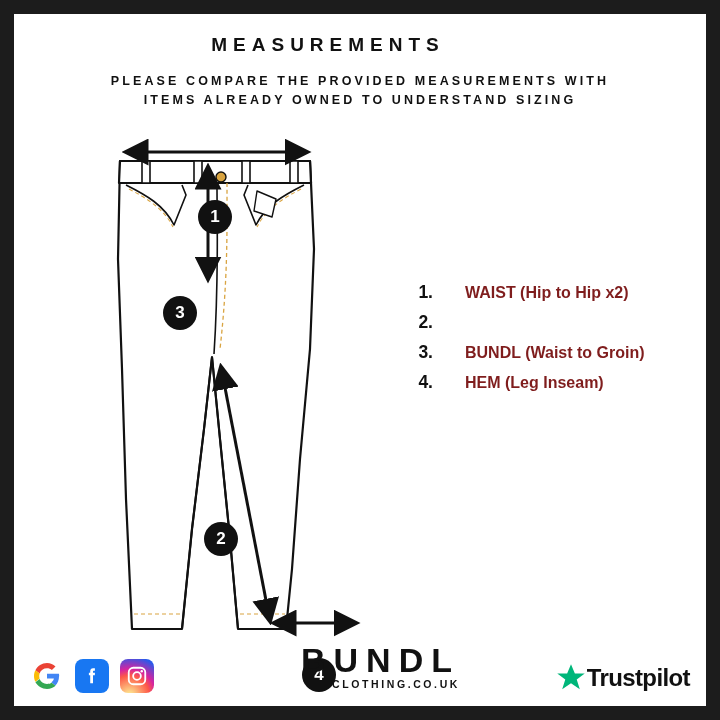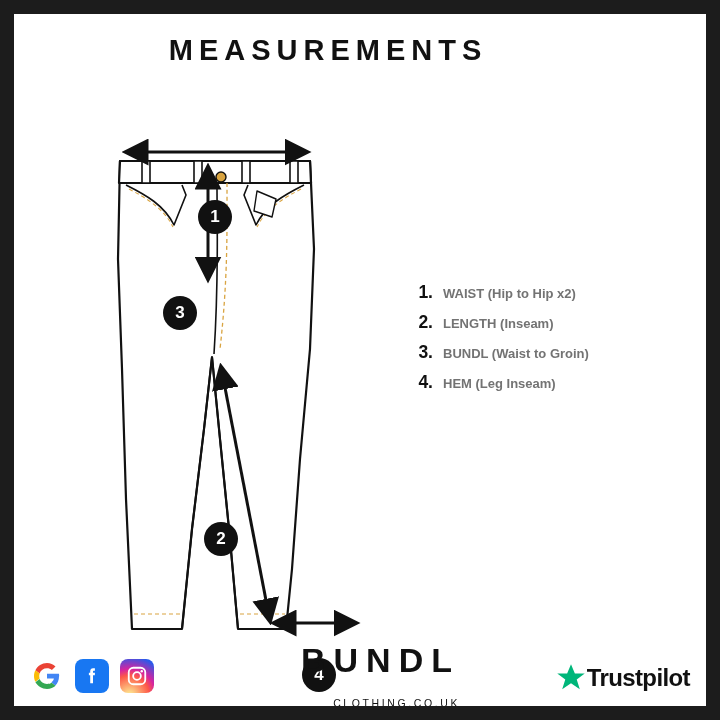--- a/index.html
+++ b/index.html
@@ -13,21 +13,21 @@
     position:absolute;
     left:14px;top:14px;
     width:692px;height:692px;
     background:#ffffff;
     overflow:hidden;
   }
   
   #title{
     position:absolute;top:20px;left:0;width:628px;
     text-align:center;
-    font-size:29px;
+    font-size:19px;
     font-weight:bold;
     letter-spacing:6px;
     color:#111;
   }
   #subtitle{
     position:absolute;top:58px;left:46px;width:600px;
     text-align:center;
     font-size:12.5px;
     font-weight:bold;
     letter-spacing:3.1px;
@@ -47,24 +47,25 @@
   }
   .legend-num{
     width:27px;
     text-align:right;
     font-size:17.5px;
     font-weight:bold;
     color:#111;
     margin-right:10px;
   }
   .legend-txt{
-    font-size:13px;
-    font-weight:bold;
-    color:#737373;
+    font-size:16px;
+    font-weight:bold;
+    color:#7f1d1d;
     white-space:nowrap;
+    margin-left:22px;
   }
   
   #diagram{
     position:absolute;
     left:0;top:85px;
     width:400px;height:540px;
   }
   
   .badge{
     position:absolute;
@@ -90,24 +91,24 @@
   }
   #brand-name{
     font-size:34px;
     font-weight:bold;
     letter-spacing:8px;
     color:#111;
     line-height:36px;
   }
   #brand-sub{
     font-size:10.5px;
-    font-weight:normal;
+    font-weight:bold;
     letter-spacing:2.6px;
     color:#111;
-    margin-top:19px;
+    margin-top:0;
   }
   
   #socials{
     position:absolute;
     left:16px;top:645px;
     display:flex;
     gap:11px;
     align-items:center;
   }
   .social{
@@ -137,20 +138,24 @@
     letter-spacing:-0.6px;
   }
 </style>
 </head>
 <body>
 
 <div id="card">
 
   <div id="title">MEASUREMENTS</div>
 
+  <div id="subtitle">
+    <div>PLEASE COMPARE THE PROVIDED MEASUREMENTS WITH</div>
+    <div>ITEMS ALREADY OWNED TO UNDERSTAND SIZING</div>
+  </div>
 
   <div id="diagram">
     <svg width="400" height="540" viewBox="0 0 400 540">
       <g fill="#ffffff" stroke="#111111" stroke-width="2.2" stroke-linejoin="round">
 
         <path d="M106,62
                  L296,62
                  L300,150
                  L296,250
                  L286,360
@@ -220,21 +225,20 @@
     <div class="badge" id="badge4">4</div>
   </div>
 
   <div id="legend">
     <div class="legend-row">
       <span class="legend-num">1.</span>
       <span class="legend-txt">WAIST (Hip to Hip x2)</span>
     </div>
     <div class="legend-row">
       <span class="legend-num">2.</span>
-      <span class="legend-txt">LENGTH (Inseam)</span>
     </div>
     <div class="legend-row">
       <span class="legend-num">3.</span>
       <span class="legend-txt">BUNDL (Waist to Groin)</span>
     </div>
     <div class="legend-row">
       <span class="legend-num">4.</span>
       <span class="legend-txt">HEM (Leg Inseam)</span>
     </div>
   </div>

